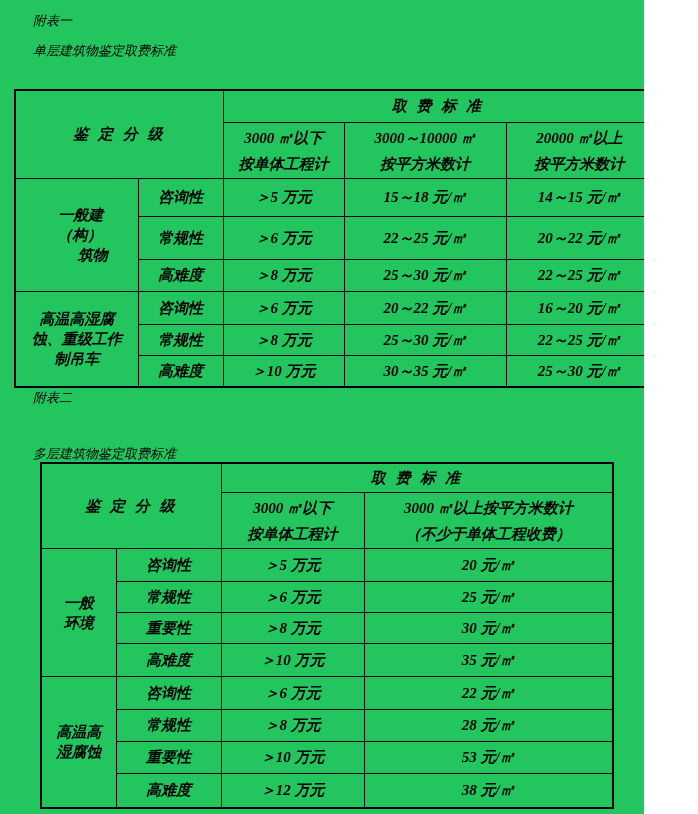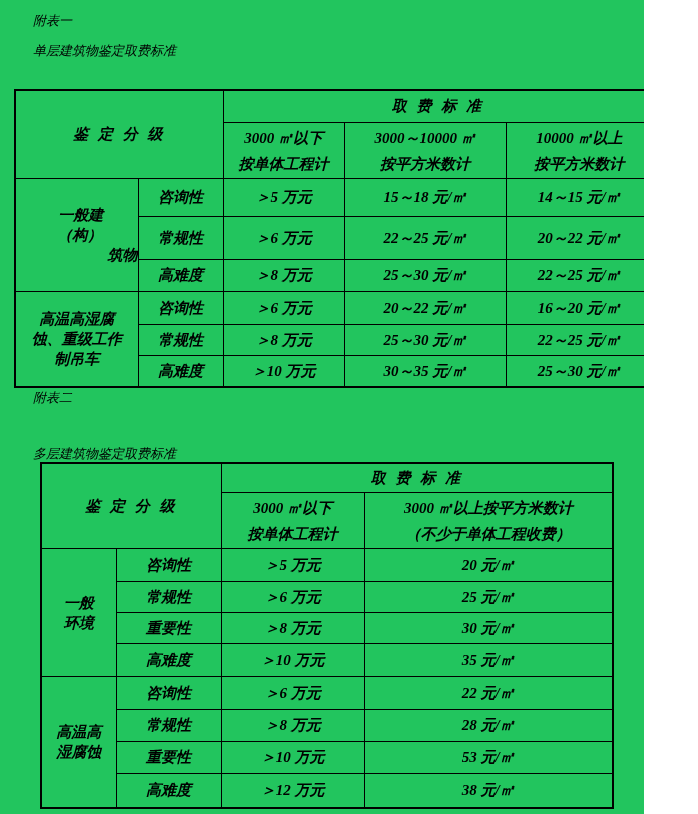--- a/index.html
+++ b/index.html
@@ -56,21 +56,21 @@
   td.sub { font-size:14px; }
   td.sub div { line-height:26px; }
   td.grade { font-size:15px; }
   td.val   { font-size:15px; }
   td.grp   { font-size:15px; }
   td.grp div { line-height:20px; }
   
   td.grp-ragged { text-align:left; }
   td.grp-ragged .l1 { padding-left:8px; }
   td.grp-ragged .l2 { padding-left:6px; }
-  td.grp-ragged .l3 { padding-left:32px;text-align:right; }
+  td.grp-ragged .l3 { padding-left:32px; }
 
   
   .t1 tr.h1 td { height:31px; }
   .t1 tr.h2 td { height:55px; }
   .t1 tr.r1 td { height:37px; }
   .t1 tr.r2 td { height:42px; }
   .t1 tr.r3 td { height:31px; }
   .t1 tr.r4 td { height:32px; }
   .t1 tr.r5 td { height:30px; }
   .t1 tr.r6 td { height:30px; }
@@ -111,21 +111,21 @@
       <tr class="h2">
         <td class="sub">
           <div>3000 ㎡以下</div>
           <div>按单体工程计</div>
         </td>
         <td class="sub">
           <div>3000～10000 ㎡</div>
           <div>按平方米数计</div>
         </td>
         <td class="sub">
-          <div>10000 ㎡以上</div>
+          <div>20000 ㎡以上</div>
           <div>按平方米数计</div>
         </td>
       </tr>
       <tr class="r1">
         <td class="grp grp-ragged" rowspan="3">
           <div class="l1">一般建</div>
           <div class="l2">（构）</div>
           <div class="l3">筑物</div>
         </td>
         <td class="grade">咨询性</td>

